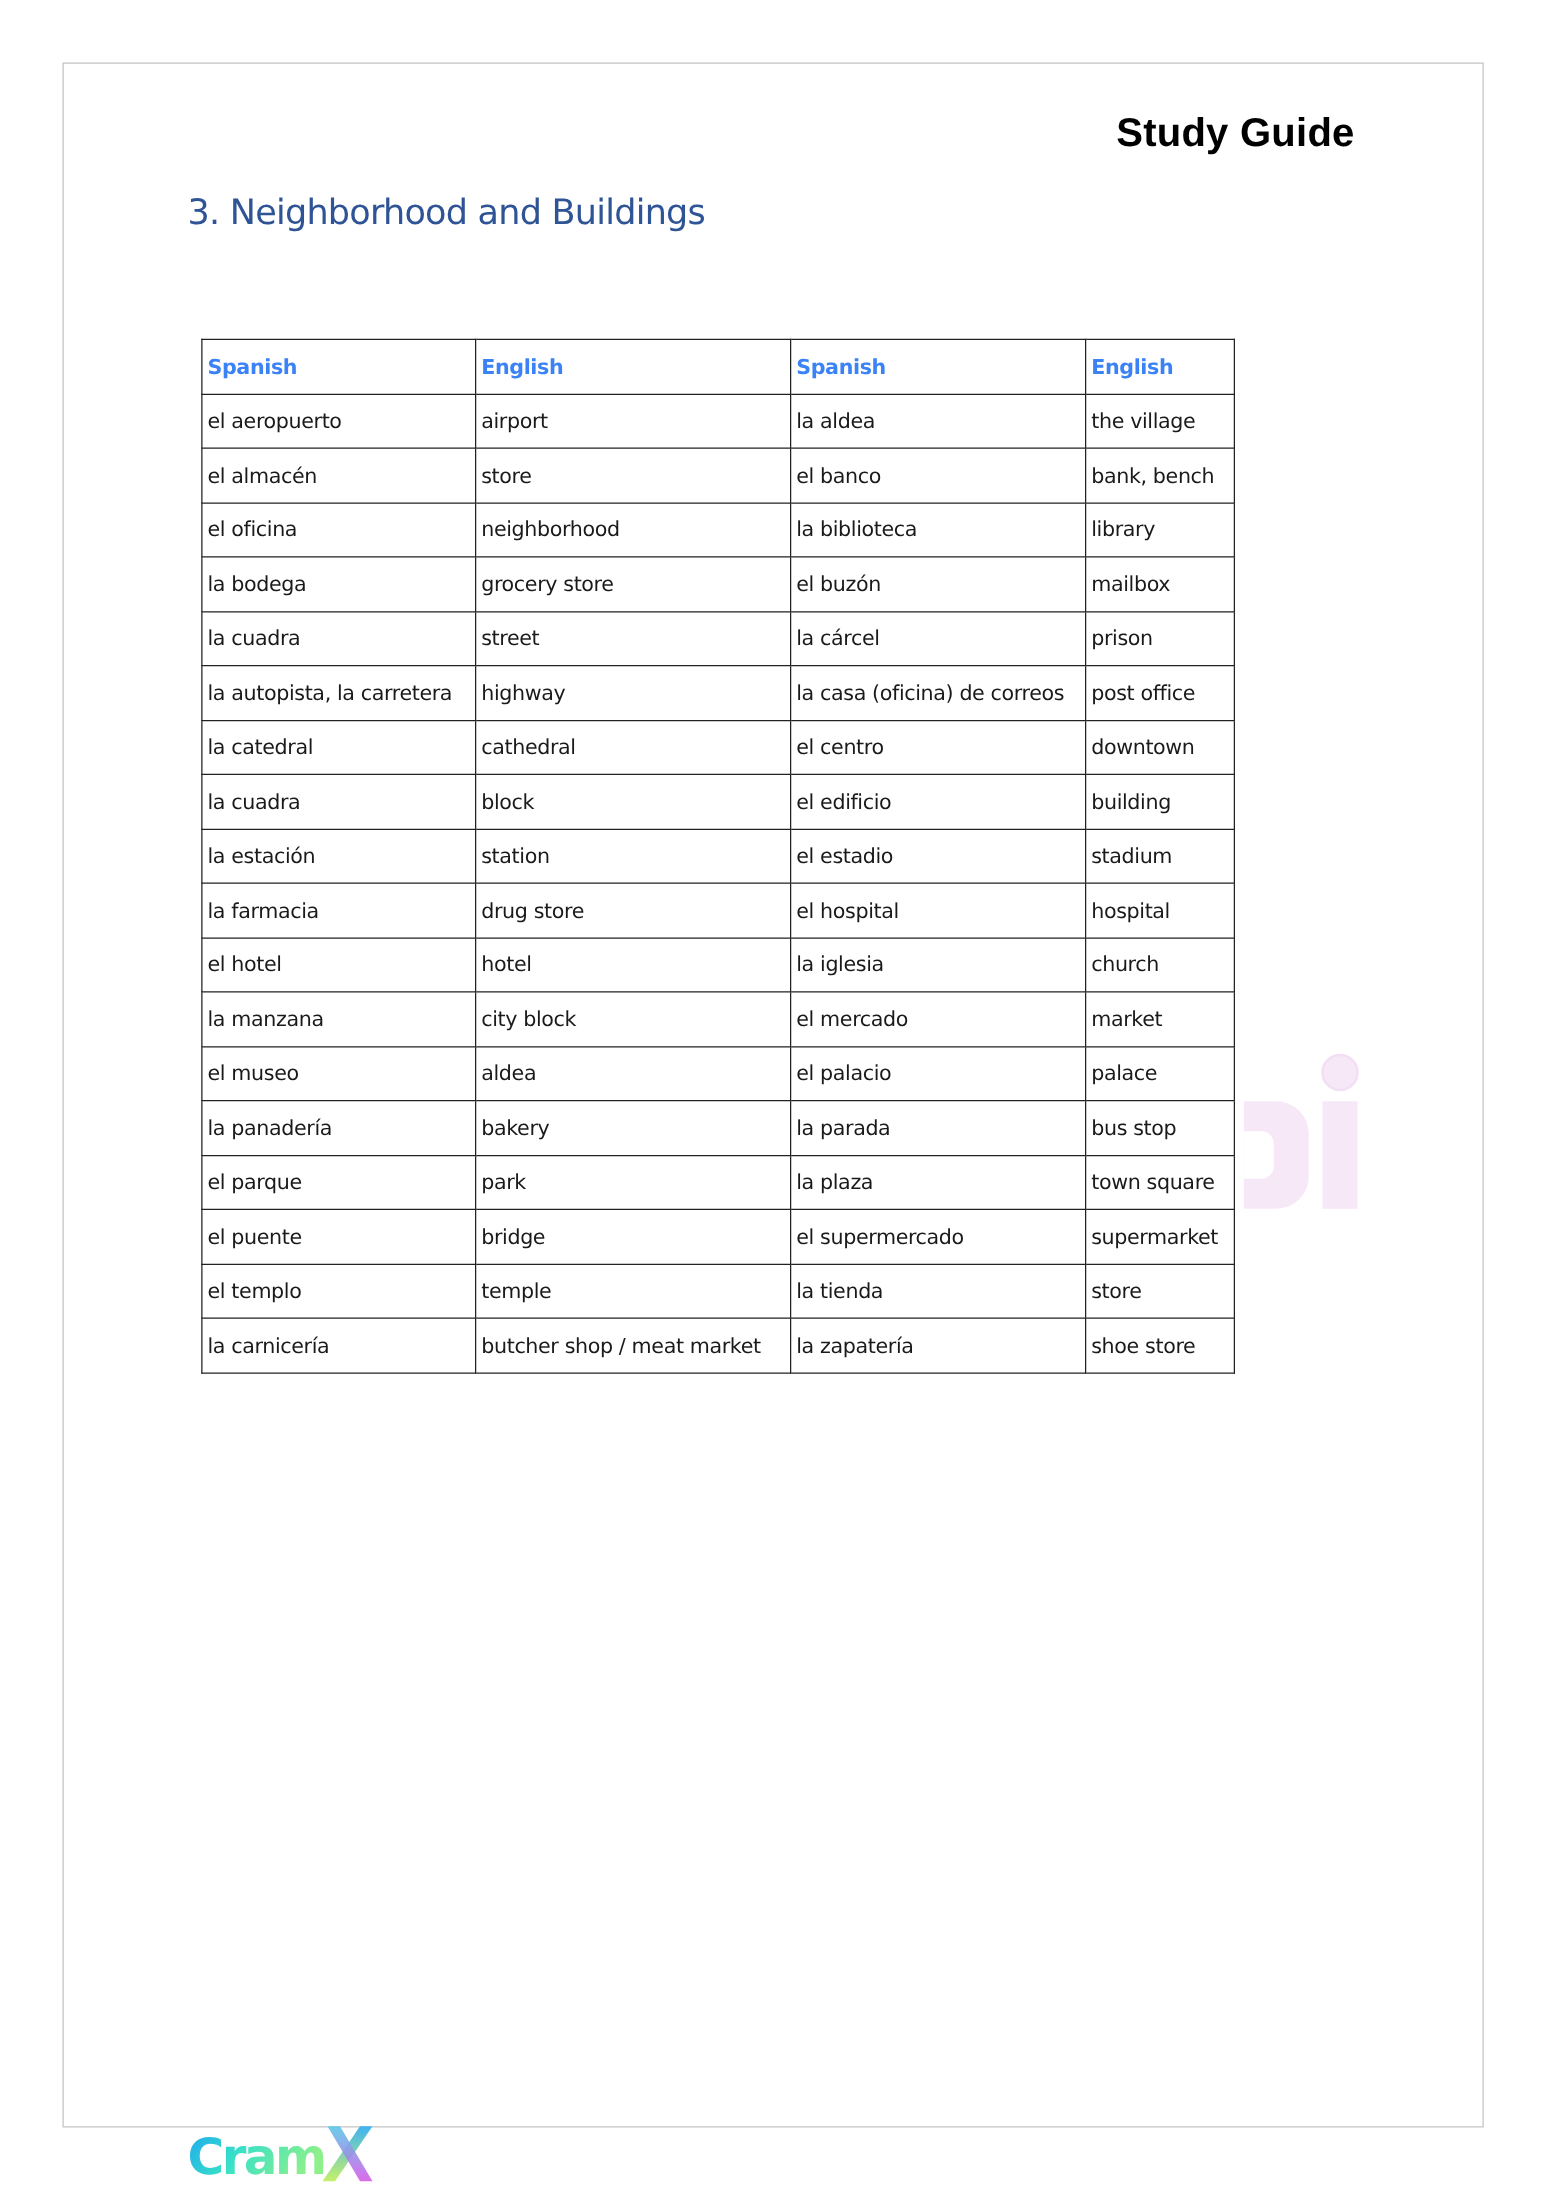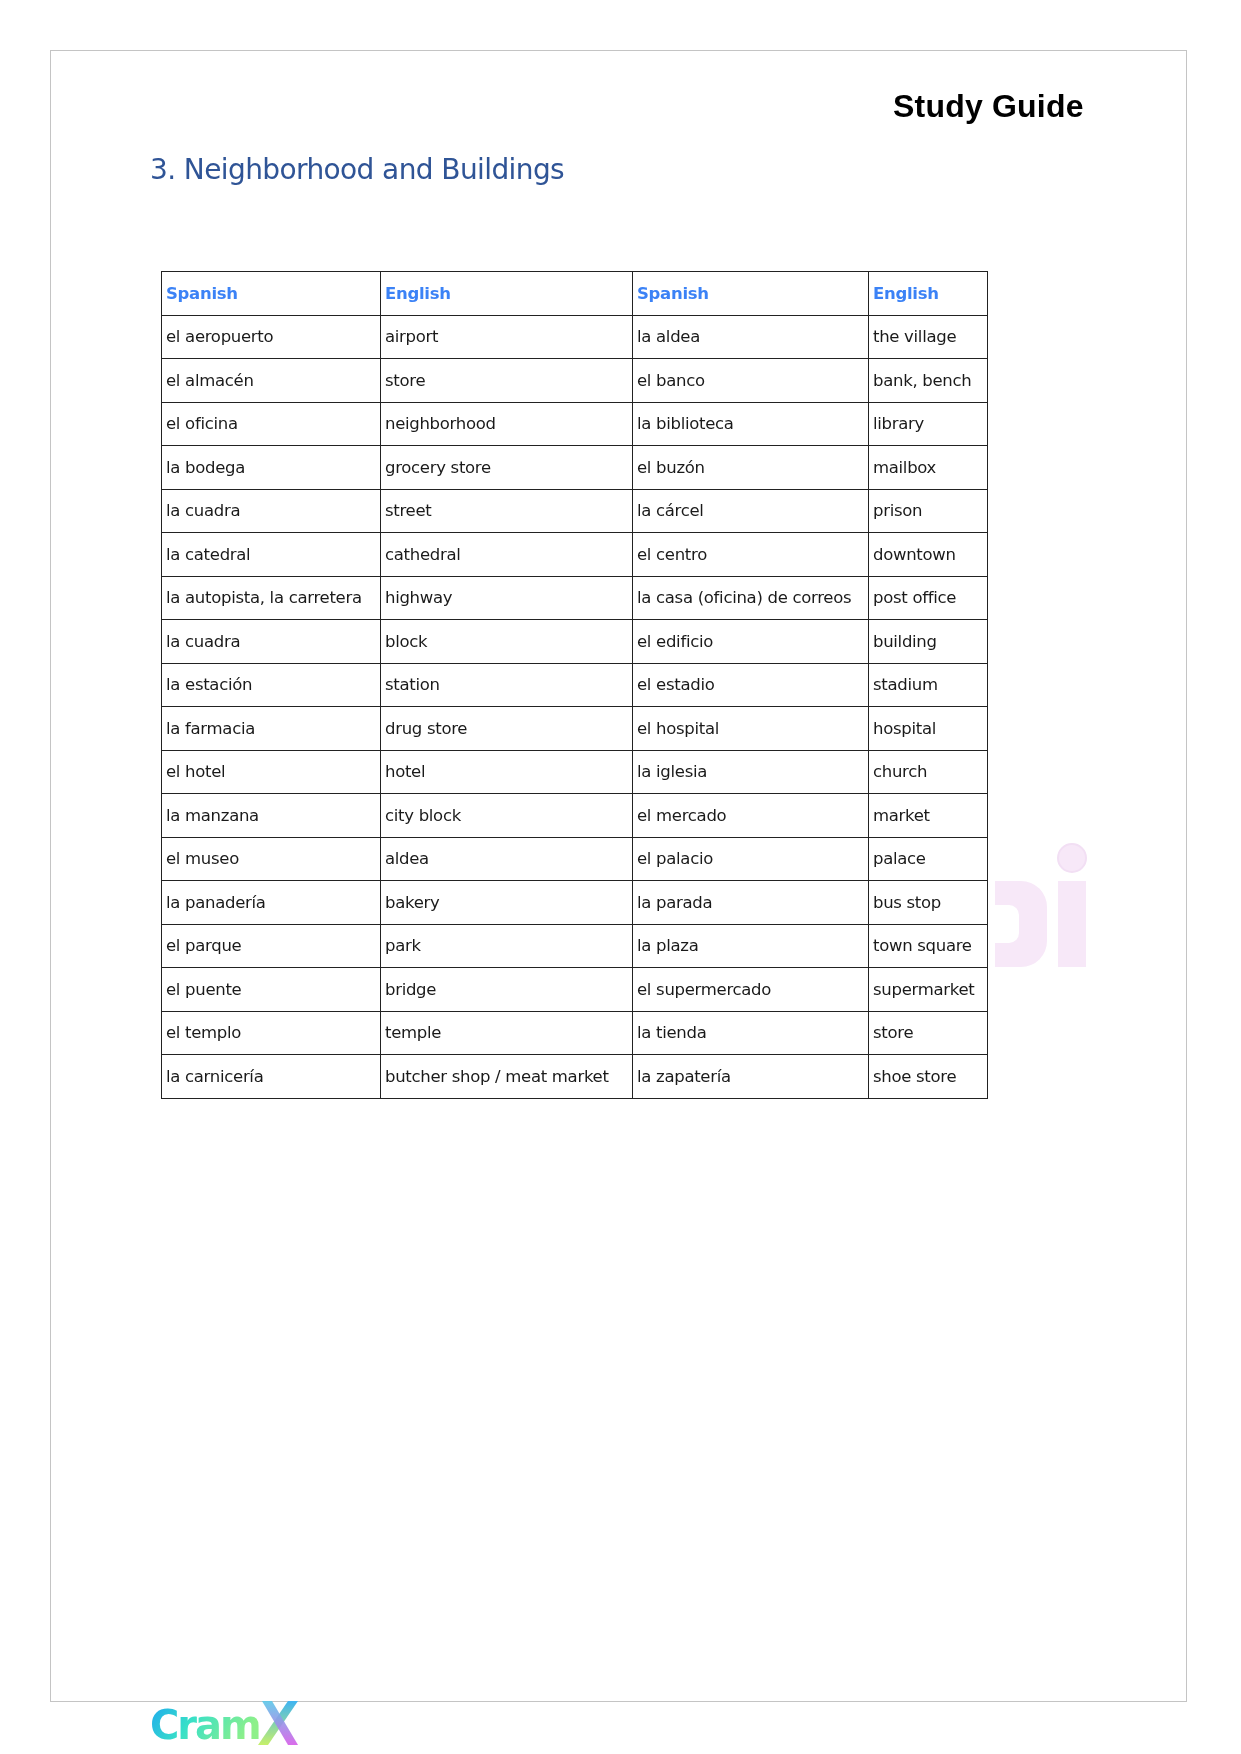--- a/index.html
+++ b/index.html
@@ -167,30 +167,30 @@
         <td class="col-3">el buzón</td>
         <td class="col-4">mailbox</td>
       </tr>
       <tr>
         <td class="col-1">la cuadra</td>
         <td class="col-2">street</td>
         <td class="col-3">la cárcel</td>
         <td class="col-4">prison</td>
       </tr>
       <tr>
+        <td class="col-1">la autopista, la carretera</td>
+        <td class="col-2">highway</td>
+        <td class="col-3">la casa (oficina) de correos</td>
+        <td class="col-4">post office</td>
+      </tr>
+      <tr>
         <td class="col-1">la catedral</td>
         <td class="col-2">cathedral</td>
         <td class="col-3">el centro</td>
         <td class="col-4">downtown</td>
-      </tr>
-      <tr>
-        <td class="col-1">la autopista, la carretera</td>
-        <td class="col-2">highway</td>
-        <td class="col-3">la casa (oficina) de correos</td>
-        <td class="col-4">post office</td>
       </tr>
       <tr>
         <td class="col-1">la cuadra</td>
         <td class="col-2">block</td>
         <td class="col-3">el edificio</td>
         <td class="col-4">building</td>
       </tr>
       <tr>
         <td class="col-1">la estación</td>
         <td class="col-2">station</td>

